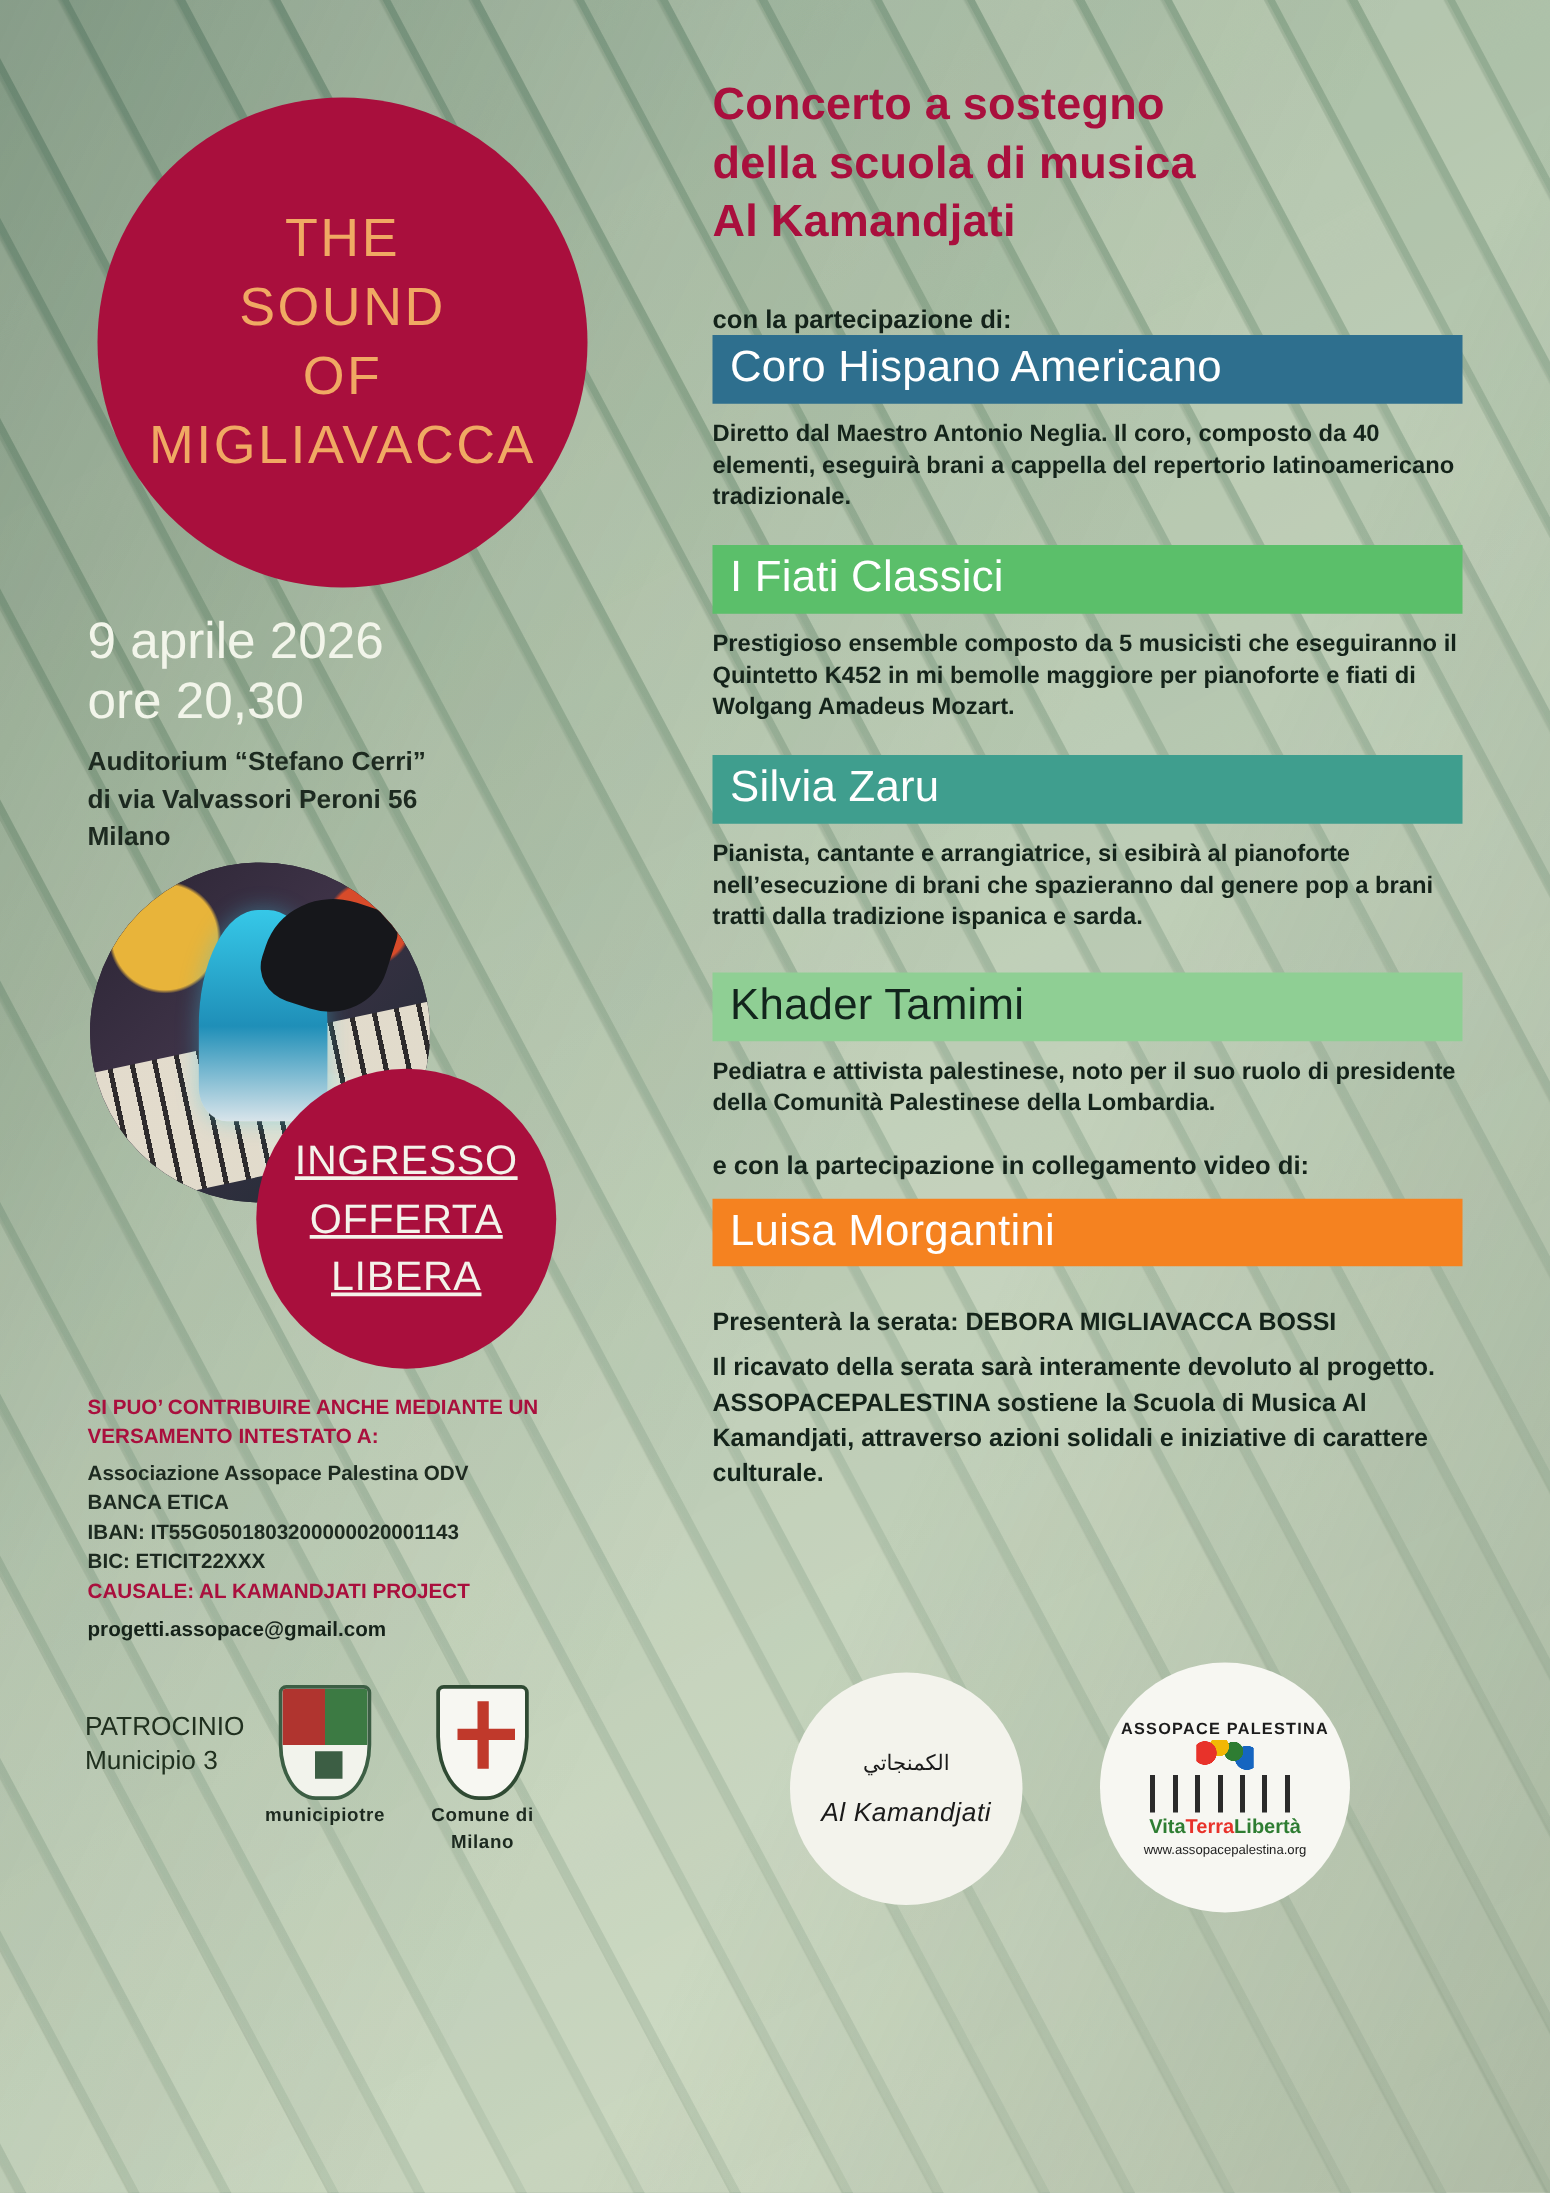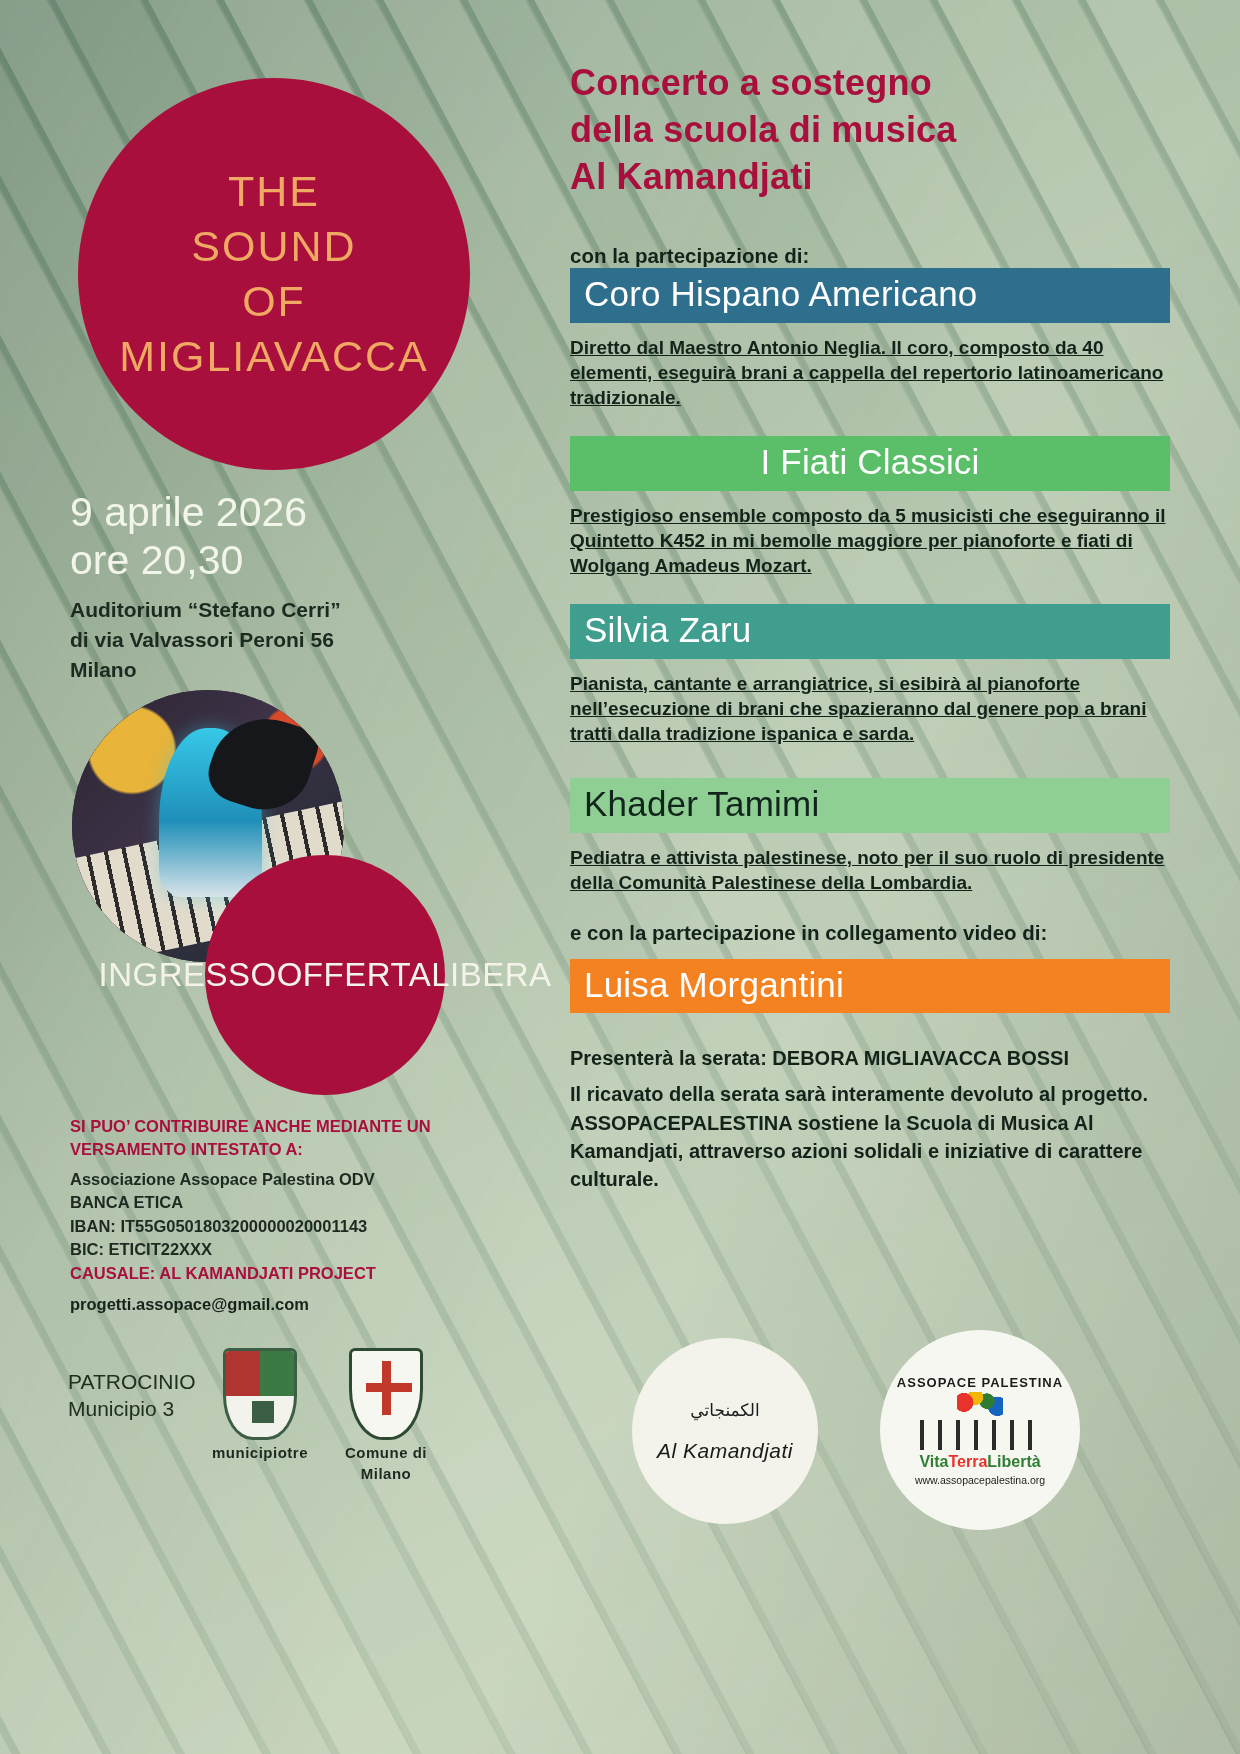--- a/index.html
+++ b/index.html
@@ -125,26 +125,27 @@
     transform: rotate(18deg);
   }
 
   
   #ingresso-badge {
     position: absolute;
     left: 205px; top: 855px;
     width: 240px; height: 240px;
     border-radius: 50%;
     background: #a90f3d;
-    display: flex; flex-direction: row;
+    display: flex; flex-direction: column;
     align-items: center; justify-content: center;
     color: #f4f3ea;
     font-size: 33px; line-height: 1.42;
     text-align: center;
     letter-spacing: .5px;
+    text-decoration: underline;
   }
 
   
   #donation {
     position: absolute;
     left: 70px; top: 1115px;
     width: 420px;
     color: #1d2a20;
     font-size: 16.5px;
     line-height: 1.42;
@@ -211,21 +212,20 @@
     letter-spacing: .2px;
     line-height: 1.12;
   }
   .perf .bar.dark-text { color: #12251c; }
   .perf .desc {
     margin-top: 12px;
     font-size: 19px;
     line-height: 1.33;
     color: #14231a;
     font-weight: 600;
-    text-decoration: underline;
   }
 
   #video-line {
     margin-top: 26px;
     font-size: 20.5px;
     color: #14231a;
     font-weight: 600;
   }
 
   #presenter {
@@ -383,21 +383,21 @@
 della scuola di musica
 Al Kamandjati</div>
       <div id="with-line">con la partecipazione di:</div>
 
       <div id="performer-list">
           <div class="perf" style="margin-top: 0;">
             <div class="bar" style="background: rgb(46, 111, 142);">Coro Hispano Americano</div>
             <div class="desc">Diretto dal Maestro Antonio Neglia. Il coro, composto da 40 elementi, eseguirà brani  a cappella del repertorio latinoamericano tradizionale.</div>
           </div>
           <div class="perf" style="margin-top: 26px;">
-            <div class="bar" style="background: rgb(91, 191, 106); text-align: center;">I Fiati Classici</div>
+            <div class="bar" style="background: rgb(91, 191, 106);">I Fiati Classici</div>
             <div class="desc">Prestigioso ensemble composto da 5 musicisti che eseguiranno il Quintetto K452 in mi bemolle maggiore per pianoforte e fiati di Wolgang Amadeus Mozart.</div>
           </div>
           <div class="perf" style="margin-top: 26px;">
             <div class="bar" style="background: rgb(63, 158, 142);">Silvia Zaru</div>
             <div class="desc">Pianista, cantante e arrangiatrice, si esibirà al pianoforte nell’esecuzione di brani che spazieranno dal genere pop a brani tratti dalla tradizione ispanica e sarda.</div>
           </div>
           <div class="perf" style="margin-top: 26px;">
             <div class="bar dark-text" style="background: rgb(143, 207, 148); margin-top: 32px;">Khader Tamimi</div>
             <div class="desc">Pediatra e attivista palestinese, noto per il suo ruolo di presidente della Comunità Palestinese della Lombardia.</div>
           </div>

